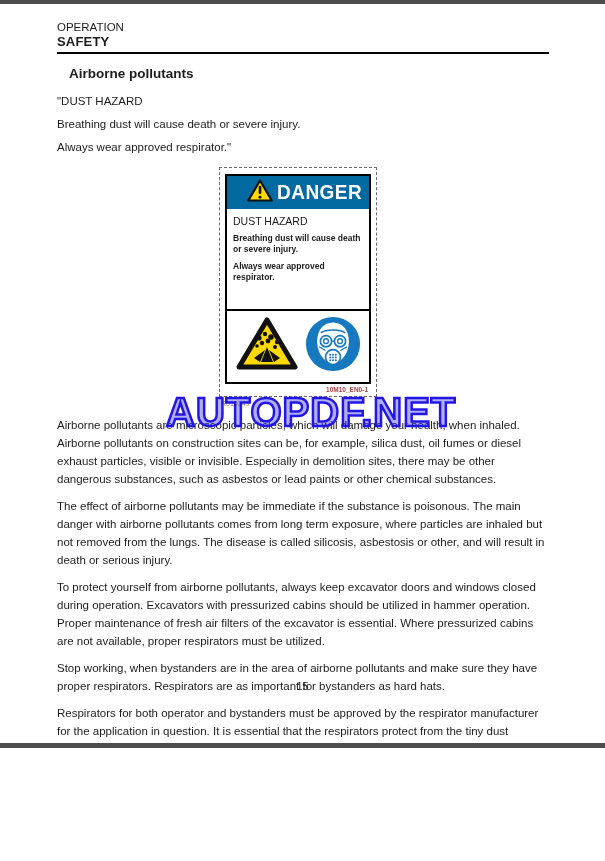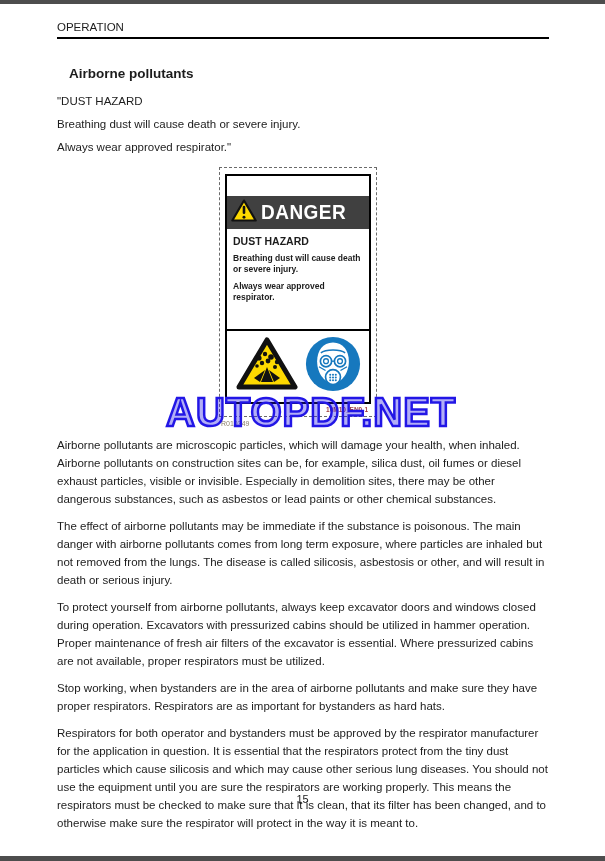--- a/index.html
+++ b/index.html
@@ -1,56 +1,57 @@
 <!DOCTYPE html>
 <html><head>
 <meta charset="utf-8">
 <style>
   html,body{margin:0;padding:0;background:#fff;}
-  .page{position:relative;width:605px;height:861px;background:#ffffff;overflow:hidden;
+  .page{position:relative;width:605px;height:748px;background:#ffffff;overflow:hidden;
         font-family:"Liberation Sans",sans-serif;color:#1c1c1c;}
   .bar-top{position:absolute;top:0;left:0;width:605px;height:4px;background:#4d4d4d;}
   .bar-bottom{position:absolute;bottom:0;left:0;width:605px;height:5px;background:#4d4d4d;}
 
   .runhead{position:absolute;left:57px;top:20px;width:492px;border-bottom:2px solid #000;padding-bottom:3px;}
   .runhead .eyebrow{font-size:11.5px;line-height:14px;}
   .runhead .chapter{font-size:13px;font-weight:bold;line-height:15px;letter-spacing:.2px;}
 
   .content{position:absolute;left:57px;top:66px;width:492px;}
   .section-title{font-size:13.5px;font-weight:bold;margin:0 0 13px 12px;}
   .body-p{font-size:11.5px;line-height:18px;margin:0 0 9px 0;}
   .intro-line{font-size:11.5px;line-height:14px;margin:0 0 9px 0;}
 
   
   .label-wrap{width:158px;margin:13px 0 0 162px;}
   .label-outer{border:1px dashed #6a6a6a;padding:6px 5px 2px 5px;background:#fff;}
   .label-inner{border:2px solid #000;background:#fff;}
-  .banner{background:#404040;display:flex;align-items:center;gap:4px;padding:3px 4px;margin-top:20px;}
+  .banner{background:#0369a1;display:flex;align-items:center;gap:4px;padding:3px 20px;}
   .banner-word{color:#fff;font-weight:bold;font-size:20px;letter-spacing:.5px;transform:scaleX(.95);transform-origin:left;white-space:nowrap;}
   .label-text{padding:6px 6px 0 6px;min-height:100px;box-sizing:border-box;}
-  .label-heading{font-size:10.5px;font-weight:bold;margin:0 0 6px 0;}
+  .label-heading{font-size:10.5px;font-weight:normal;margin:0 0 6px 0;}
   .label-line{font-size:8.5px;font-weight:bold;line-height:10.5px;margin:0 0 7px 0;}
   .label-divider{border-top:2px solid #000;height:0;}
   .icons-row{display:flex;align-items:center;justify-content:center;gap:6px;padding:5px 2px 6px 2px;}
   .label-code{font-size:6.5px;color:#a04040;text-align:right;padding:2px 3px 0 0;line-height:8px;font-weight:bold;}
   .fig-code{font-size:7px;color:#8a7f6a;margin:2px 0 0 2px;line-height:9px;}
 
   .watermark{position:absolute;left:166px;top:390px;font-size:40px;font-weight:bold;white-space:nowrap;
              letter-spacing:1px;color:rgba(34,22,230,.35);-webkit-text-stroke:2.5px #2216e6;z-index:5;}
 
   .page-number{position:absolute;left:0;right:0;bottom:56px;text-align:center;font-size:11px;margin-top:16px;}
 </style>
 </head>
 <body>
 
 <div class="page">
   <div class="bar-top"></div>
 
   <div class="runhead">
     <div class="eyebrow">OPERATION</div>
+    <div class="chapter">SAFETY</div>
   </div>
 
   <div class="content">
     <h1 class="section-title">Airborne pollutants</h1>
 
     <p class="intro-line">"DUST HAZARD</p>
     <p class="intro-line">Breathing dust will cause death or severe injury.</p>
     <p class="intro-line">Always wear approved respirator."</p>
 
     <div class="label-wrap">

